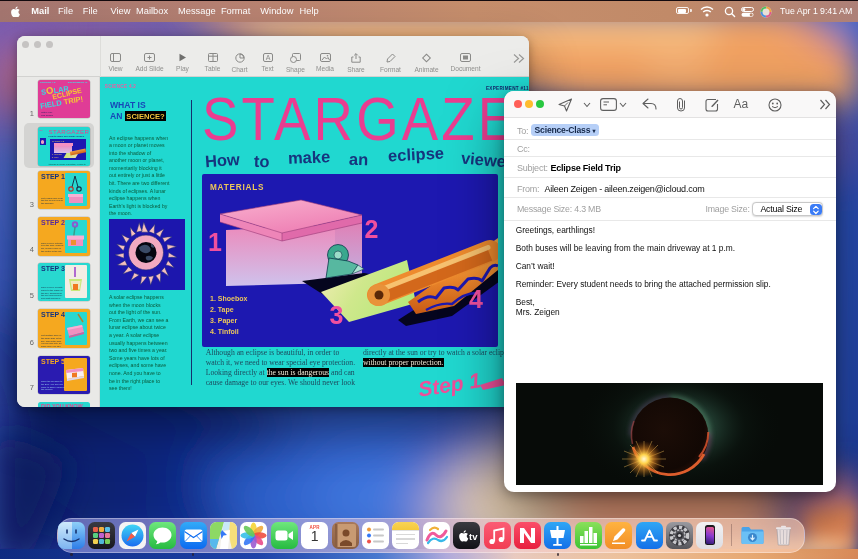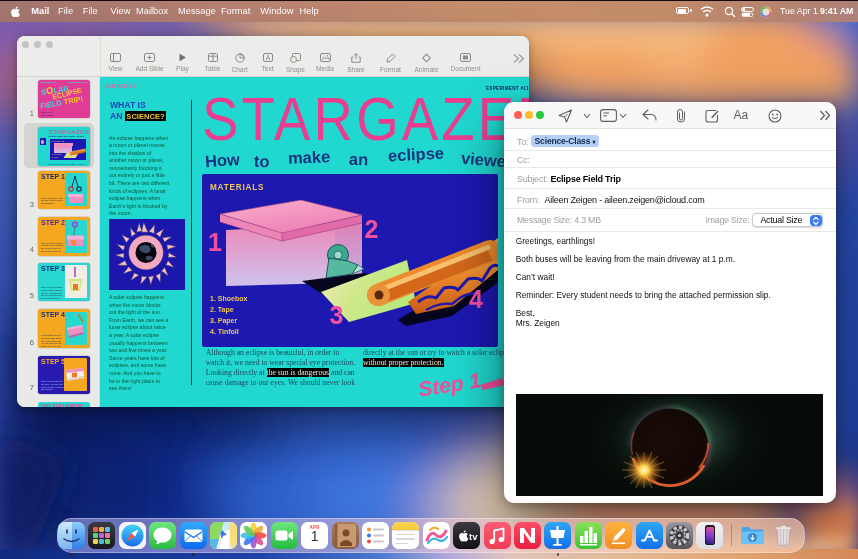--- a/index.html
+++ b/index.html
@@ -126,21 +126,21 @@
     <circle cx="10.2" cy="7.8" r="1.5" fill="#b8876a"></circle>
   </svg>
   <svg class="abs" style="left:760px;top:5.5px;" width="12" height="12" viewBox="0 0 12 12">
     <circle cx="6" cy="6" r="5.5" fill="#e8e0d8"></circle>
     <circle cx="6" cy="6" r="4.5" fill="none" stroke="#e05a8a" stroke-width="2" stroke-dasharray="7 21"></circle>
     <circle cx="6" cy="6" r="4.5" fill="none" stroke="#4a90e0" stroke-width="2" stroke-dasharray="7 21" stroke-dashoffset="-7"></circle>
     <circle cx="6" cy="6" r="4.5" fill="none" stroke="#50c060" stroke-width="2" stroke-dasharray="7 21" stroke-dashoffset="-14"></circle>
     <circle cx="6" cy="6" r="4.5" fill="none" stroke="#f0a040" stroke-width="2" stroke-dasharray="7 21" stroke-dashoffset="-21"></circle>
   </svg>
   <div class="abs" style="left:780px;top:0;height:22px;line-height:22px;font-size:8.8px;">Tue Apr 1</div>
-  <div class="abs" style="left:820px;top:0;height:22px;line-height:22px;font-size:8.8px;font-weight:bold;">9:41 AM</div>
+  <div class="abs" style="left:820px;top:0;height:22px;line-height:22px;font-size:8.8px;">9:41 AM</div>
 </div>
 
 <div class="abs" id="keynote" style="left:17px;top:36px;width:512px;height:371.3px;border-radius:8px;background:#e9e9e7;box-shadow:0 20px 50px rgba(0,0,0,0.45),0 2px 10px rgba(0,0,0,0.3);overflow:hidden;">
 
   <div class="abs" style="left:0;top:0;width:512px;height:41px;background:#ececea;border-bottom:1px solid #d2d2d0;"></div>
   <div class="abs" style="left:83px;top:0;width:1px;height:41px;background:#ddddda;"></div>
   <div class="abs" style="left:5.2px;top:5.1px;width:7px;height:7px;border-radius:50%;background:#c5c3c2;"></div>
   <div class="abs" style="left:16.9px;top:5.1px;width:7px;height:7px;border-radius:50%;background:#c5c3c2;"></div>
   <div class="abs" style="left:28.5px;top:5.1px;width:7px;height:7px;border-radius:50%;background:#c5c3c2;"></div>
   <div id="kn-toolbar" style="position:absolute;left:0;top:0;width:512px;height:41px;color:#8a8a88;">
@@ -491,21 +491,21 @@
     <div class="abs" style="left:105.7px;top:270.5px;font-family:'Liberation Serif',serif;font-size:7.7px;line-height:10.1px;color:#1d4a5e;white-space:nowrap;">Although an eclipse is beautiful, in order to<br>watch it, we need to wear special eye protection.<br>Looking directly at <span style="background:#000;color:#f2ecd8;">the sun is dangerous</span> and can<br>cause damage to our eyes. We should never look</div>
     <div class="abs" style="left:263px;top:270.5px;font-family:'Liberation Serif',serif;font-size:7.7px;line-height:10.1px;color:#1d4a5e;white-space:nowrap;">directly at the sun or try to watch a solar eclipse<br><span style="background:#000;color:#f2ecd8;">without proper protection.</span></div>
 
     <div class="abs" style="left:318px;top:296px;font-size:21px;font-weight:bold;font-style:italic;color:#ef4f9a;transform:rotate(-9deg);">Step 1</div>
     <svg class="abs" style="left:380px;top:301px;" width="26" height="14" viewBox="0 0 26 14">
           <polygon points="0,7 22,0 26,7 3,12" fill="#ef4f9a"></polygon>
         </svg>
   </div>
 </div>
 
-<div class="abs" id="mail" style="left:504.4px;top:102px;width:331.6px;height:400.5px;border-radius:10px;background:#fff;box-shadow:0 22px 55px rgba(0,0,0,0.5),0 3px 12px rgba(0,0,0,0.3);overflow:hidden;">
+<div class="abs" id="mail" style="left:504.4px;top:91px;width:331.6px;height:400.5px;border-radius:10px;background:#fff;box-shadow:0 22px 55px rgba(0,0,0,0.5),0 3px 12px rgba(0,0,0,0.3);overflow:hidden;">
   <div class="abs" style="left:0;top:0;width:331.6px;height:27px;background:#f9f8f8;border-bottom:1px solid #e3e2e2;"></div>
   <div class="abs" style="left:9.3px;top:9.2px;width:8px;height:8px;border-radius:50%;background:#ff5f57;"></div>
   <div class="abs" style="left:20.6px;top:9.2px;width:8px;height:8px;border-radius:50%;background:#febc2e;"></div>
   <div class="abs" style="left:32px;top:9.2px;width:8px;height:8px;border-radius:50%;background:#28c840;"></div>
   <div id="mail-toolbar" style="position:absolute;left:0;top:0;width:331.6px;height:27px;">
     <svg class="abs" style="left:54px;top:6.5px;" width="15" height="14" viewBox="0 0 15 14">
           <path d="M1 6.5 L13.5 1 L8.5 13 L6.5 8 Z" fill="none" stroke="#5f5f5f" stroke-width="1.1" stroke-linejoin="round"></path>
           <line x1="6.5" y1="8" x2="10" y2="4.5" stroke="#5f5f5f" stroke-width="0.9"></line>
         </svg>
     <svg class="abs" style="left:79px;top:10.5px;" width="8" height="6" viewBox="0 0 8 6">

